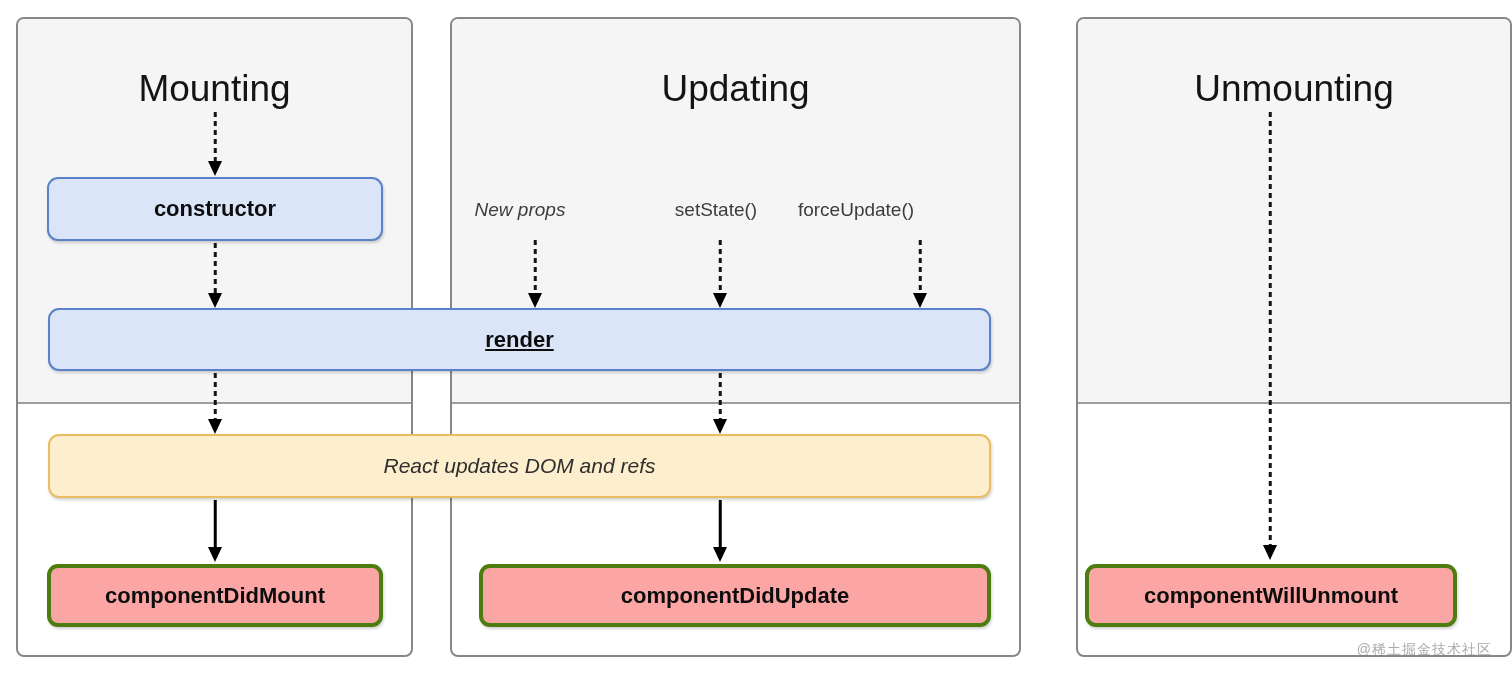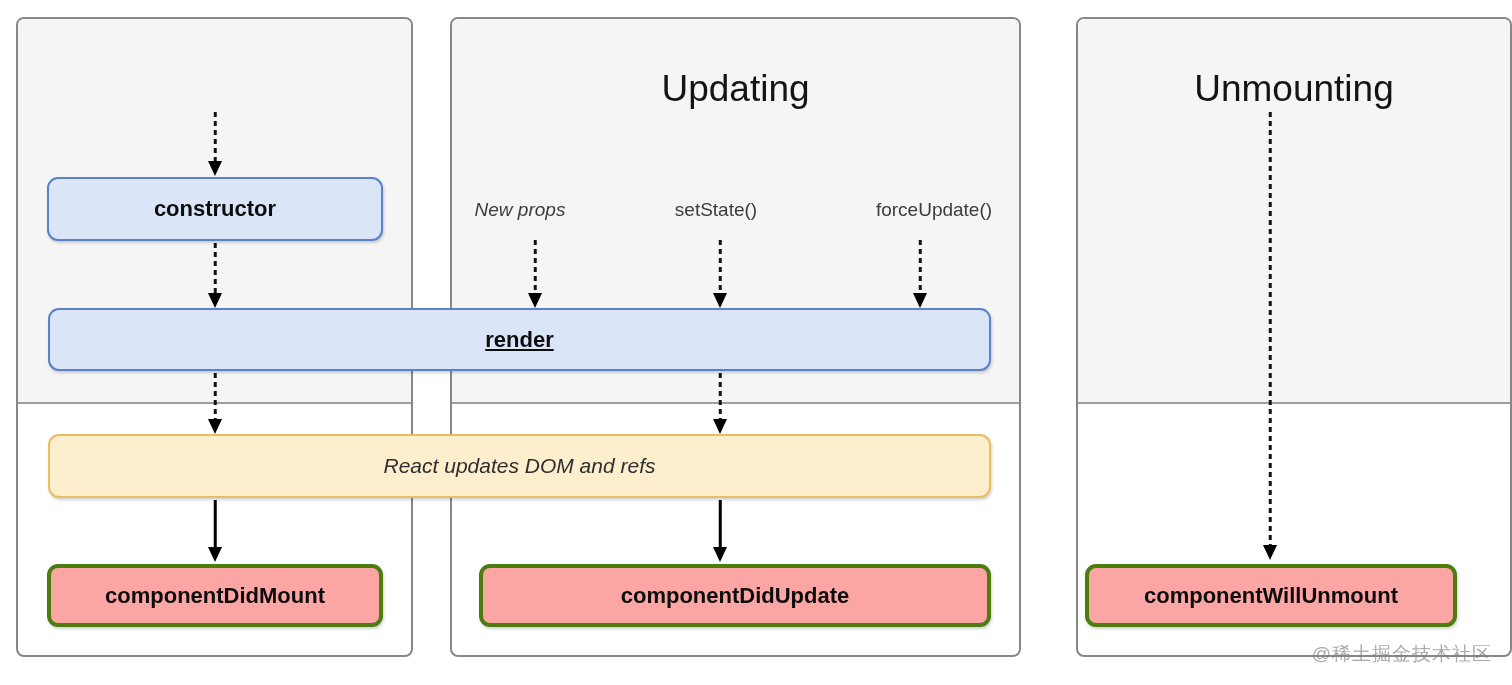--- a/index.html
+++ b/index.html
@@ -88,49 +88,50 @@
     width: 0; height: 0;
     border-left: 7px solid transparent;
     border-right: 7px solid transparent;
     border-top: 15px solid #000000;
   }
 
   
   .watermark {
     position: absolute;
     top: 641px; right: 20px;
-    font-size: 19px;
+    font-size: 14px;
     color: rgba(125,125,125,0.65);
     letter-spacing: 1px;
     z-index: 5;
     white-space: nowrap;
   }
 </style>
 </head>
 <body>
 
 <div id="canvas">
 
   <section class="panel" style="left:16px; width:397px;">
     <div class="panel-top"></div>
+    <h2 class="panel-title">Mounting</h2>
   </section>
 
   <section class="panel" style="left:450px; width:571px;">
     <div class="panel-top"></div>
     <h2 class="panel-title">Updating</h2>
   </section>
 
   <section class="panel" style="left:1052px; width:436px;margin-left:24px;">
     <div class="panel-top"></div>
     <h2 class="panel-title">Unmounting</h2>
   </section>
 
   <span class="trigger italic" style="left:520px;">New props</span>
   <span class="trigger" style="left:716px;">setState()</span>
-  <span class="trigger" style="left:934px;">forceUpdate()</span>
+  <span class="trigger" style="left:856px;">forceUpdate()</span>
 
   <div class="arrow dashed" style="left:207px; top:112px; height:64px;">
     <span class="line"></span>
     <span class="head"></span>
   </div>
   <div class="arrow dashed" style="left:207px; top:243px; height:65px;">
     <span class="line"></span>
     <span class="head"></span>
   </div>
   <div class="arrow dashed" style="left:207px; top:373px; height:61px;">

